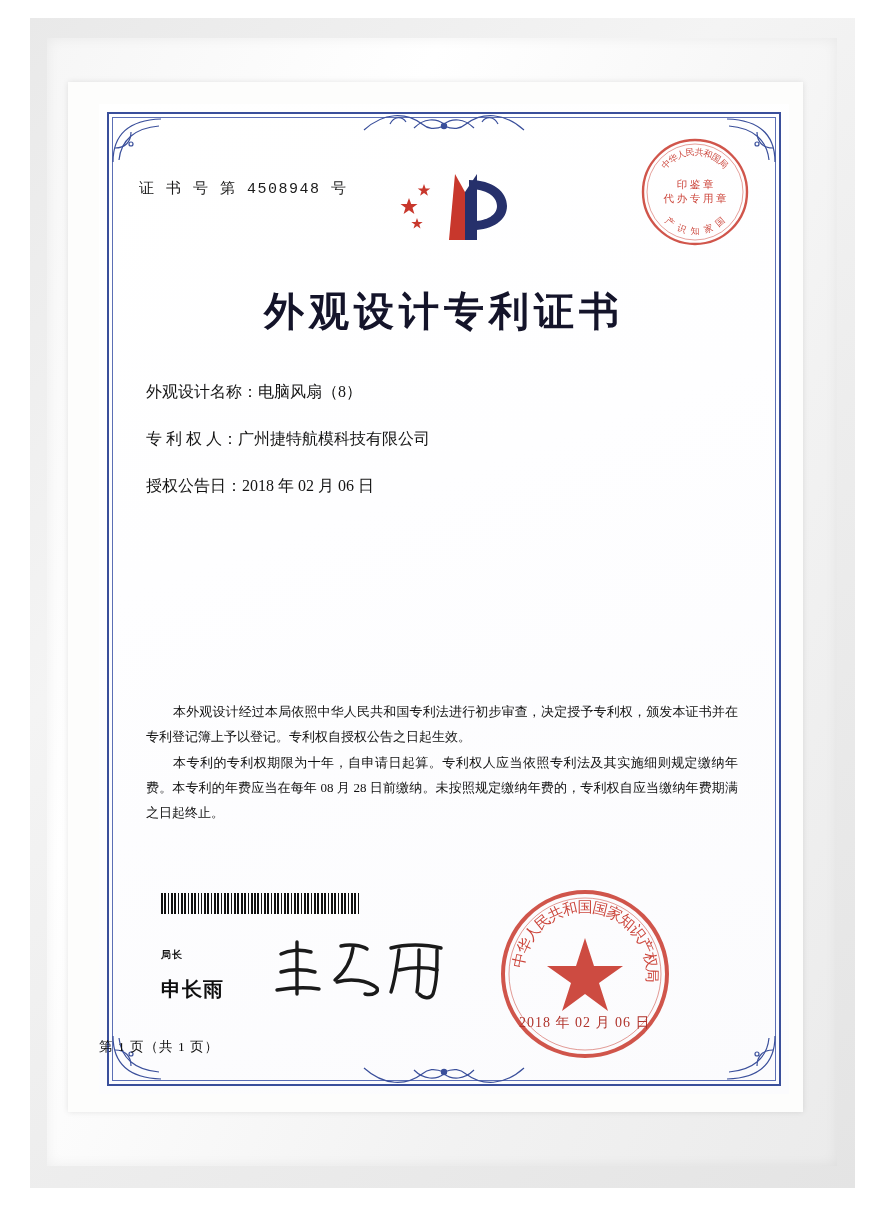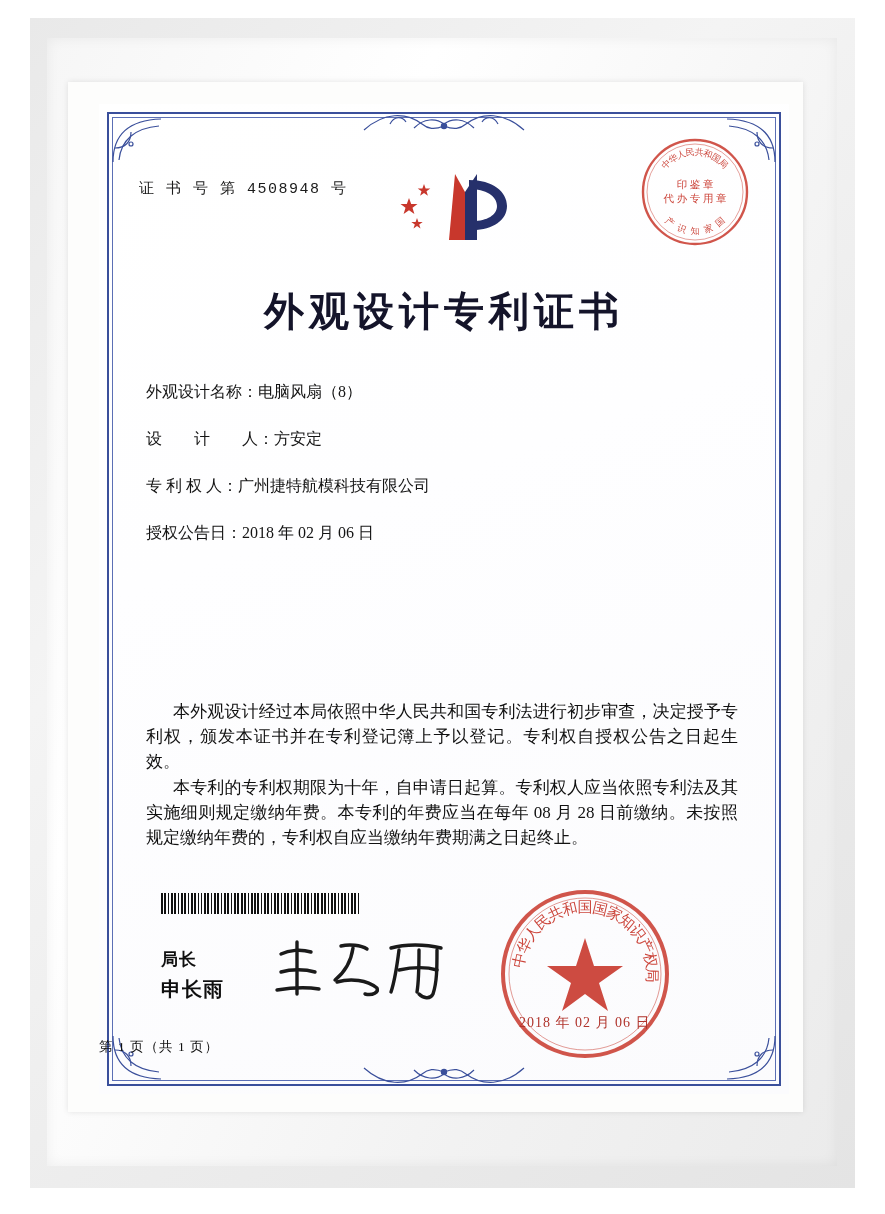--- a/index.html
+++ b/index.html
@@ -142,21 +142,21 @@
   }
   .field .val {
     font-family: "Liberation Serif", serif;
   }
 
   
   .body-text {
     position: absolute;
     left: 47px; top: 595px;
     width: 592px;
-    font-size: 17px;
+    font-size: 13px;
     line-height: 25px;
     color: #111;
     text-align: justify;
   }
   .body-text p {
     margin: 0 0 1px 0;
     text-indent: 27px;
   }
 
   
@@ -171,21 +171,21 @@
       #111 3px, #111 5px,
       transparent 5px, transparent 6.5px,
       #111 6.5px, #111 7.5px,
       transparent 7.5px, transparent 10px);
   }
 
   
   .sig-label {
     position: absolute;
     left: 62px; top: 844px;
-    font-size: 17px;
+    font-size: 10px;
     font-weight: bold;
     color: #0f0f0f;
     letter-spacing: 1px;
   }
   .sig-name {
     position: absolute;
     left: 62px; top: 872px;
     font-size: 20px;
     font-weight: bold;
     color: #0f0f0f;
@@ -345,24 +345,20 @@
     </div>
 
     <div class="title">外观设计专利证书</div>
 
     <div class="fields">
       <div class="field">
         <span class="lbl">外观设计名称：</span>
         <span class="val">电脑风扇（8）</span>
       </div>
       <div class="field">
-        <span class="lbl">设　　计　　人：</span>
-        <span class="val">方安定</span>
-      </div>
-      <div class="field">
         <span class="lbl">专 利 权 人：</span>
         <span class="val">广州捷特航模科技有限公司</span>
       </div>
       <div class="field">
         <span class="lbl">授权公告日：</span>
         <span class="val">2018 年 02 月 06 日</span>
       </div>
     </div>
 
     <div class="body-text">

